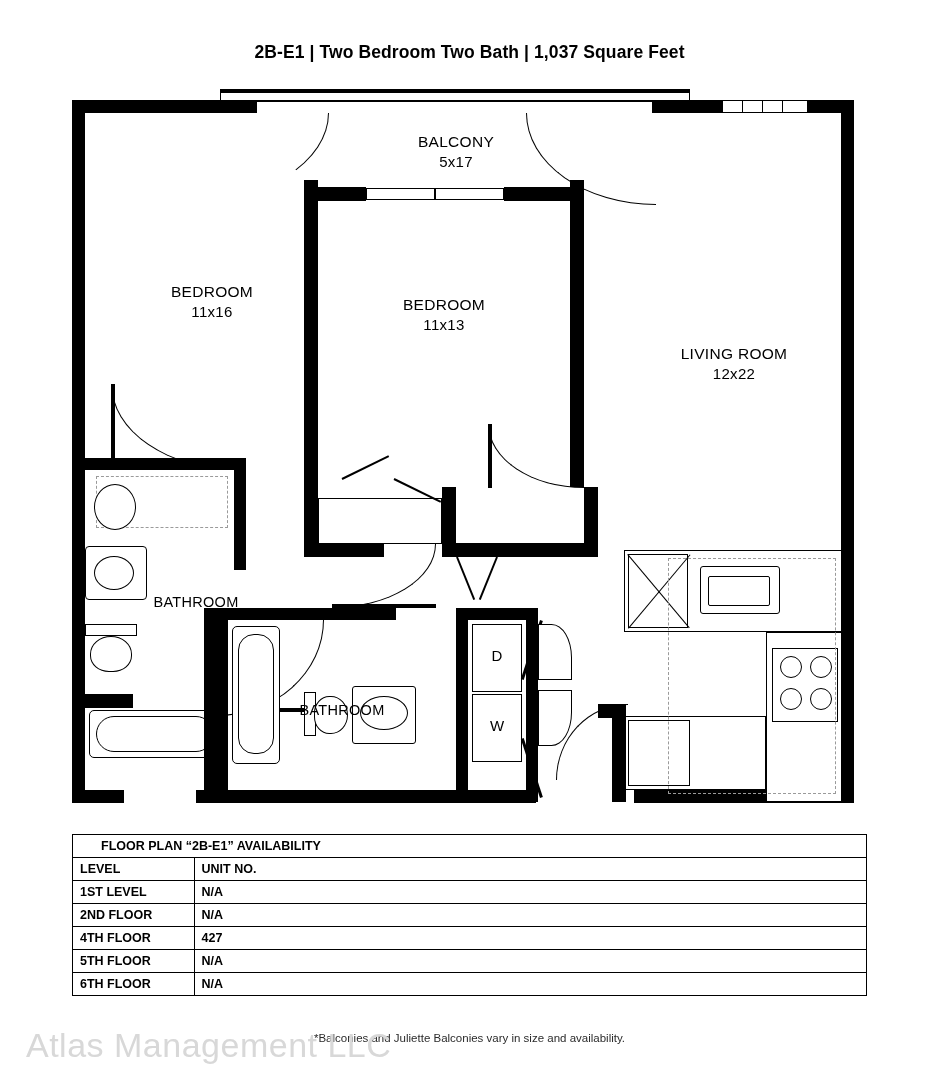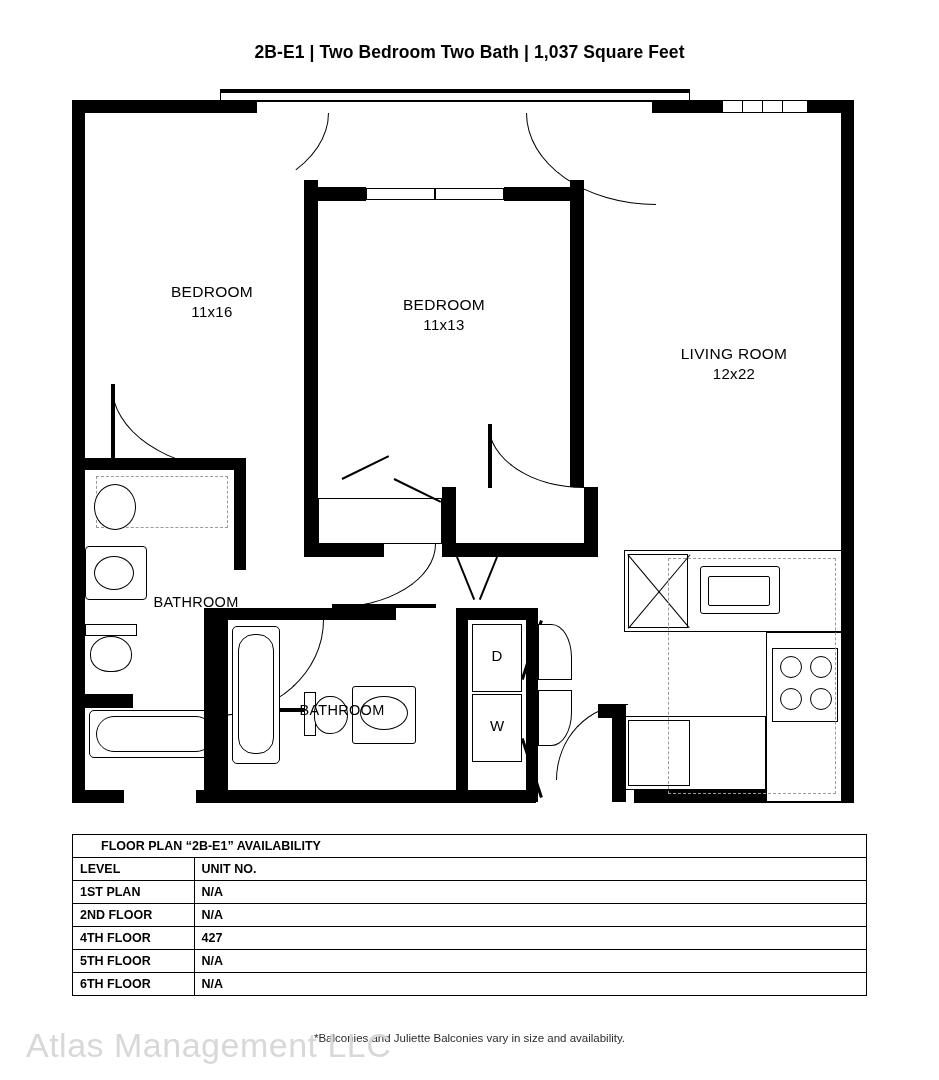--- a/index.html
+++ b/index.html
@@ -297,20 +297,24 @@
   <div class="gray-fill" style="left:568px; top:632px; width:142px; height:74px;"></div>
   <div class="outline" style="left:568px; top:632px; width:142px; height:74px; border-width:1px;"></div>
   <div class="outline" style="left:572px; top:636px; width:62px; height:66px;"></div>
   <div class="outline-dash" style="left:612px; top:474px; width:168px; height:236px;"></div>
 
   <div class="wall" style="left:556px; top:620px; width:14px; height:98px;"></div>
   <div class="wall" style="left:542px; top:620px; width:28px; height:14px;"></div>
 
   <div class="swing" style="left:500px; top:620px; width:72px; height:76px; border-radius:100% 0 0 0; border-bottom:none; border-right:none;"></div>
 
+  <div class="room-label" style="left:330px; top:48px; width:140px;">
+    <span>BALCONY</span>
+    <span class="dim">5x17</span>
+  </div>
 
   <div class="room-label" style="left:76px; top:198px; width:160px;">
     <span>BEDROOM</span>
     <span class="dim">11x16</span>
   </div>
 
   <div class="room-label" style="left:313px; top:211px; width:150px;">
     <span>BEDROOM</span>
     <span class="dim">11x13</span>
   </div>
@@ -334,21 +338,21 @@
 <table id="availability">
   <tbody>
     <tr>
       <td class="tbl-title" colspan="2">FLOOR PLAN “2B-E1” AVAILABILITY</td>
     </tr>
     <tr>
       <td class="level-col">LEVEL</td>
       <td class="unit-col">UNIT NO.</td>
     </tr>
     <tr class="data-row">
-      <td class="level-col">1ST PLAN</td>
+      <td class="level-col">1ST LEVEL</td>
       <td class="unit-col">N/A</td>
     </tr>
     <tr class="data-row">
       <td class="level-col">2ND FLOOR</td>
       <td class="unit-col">N/A</td>
     </tr>
     <tr class="data-row">
       <td class="level-col">4TH FLOOR</td>
       <td class="unit-col">427</td>
     </tr>

